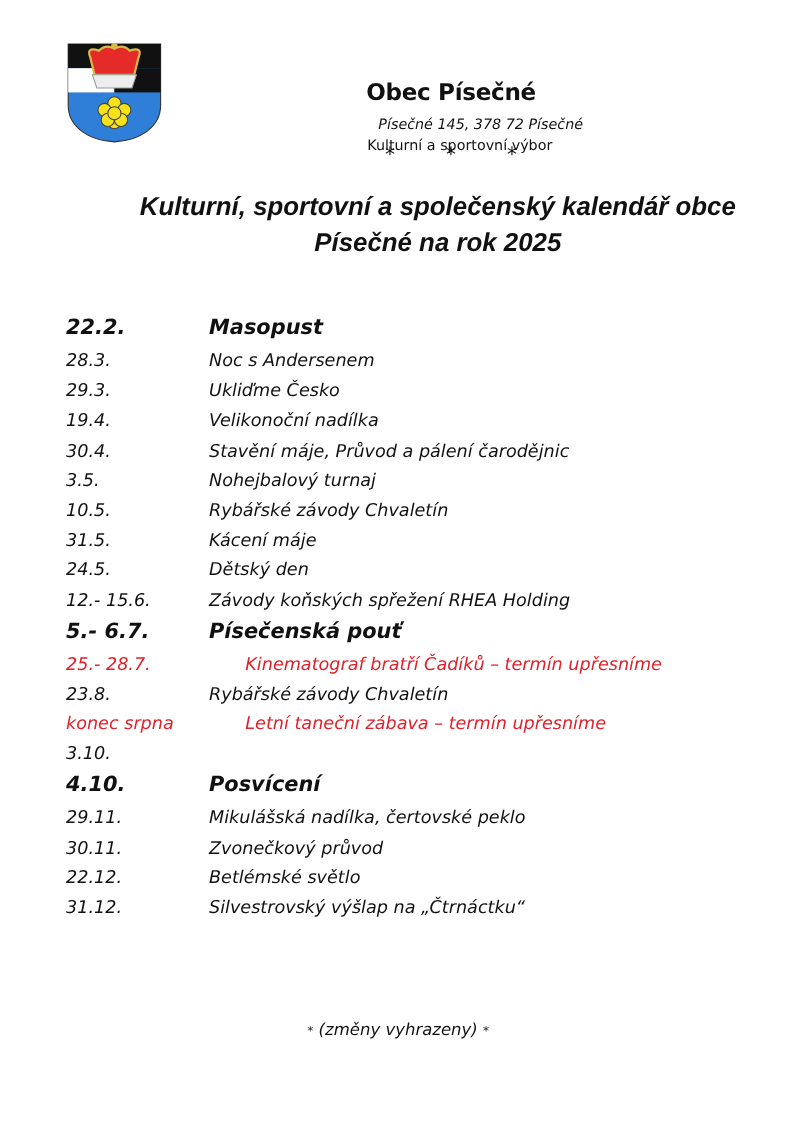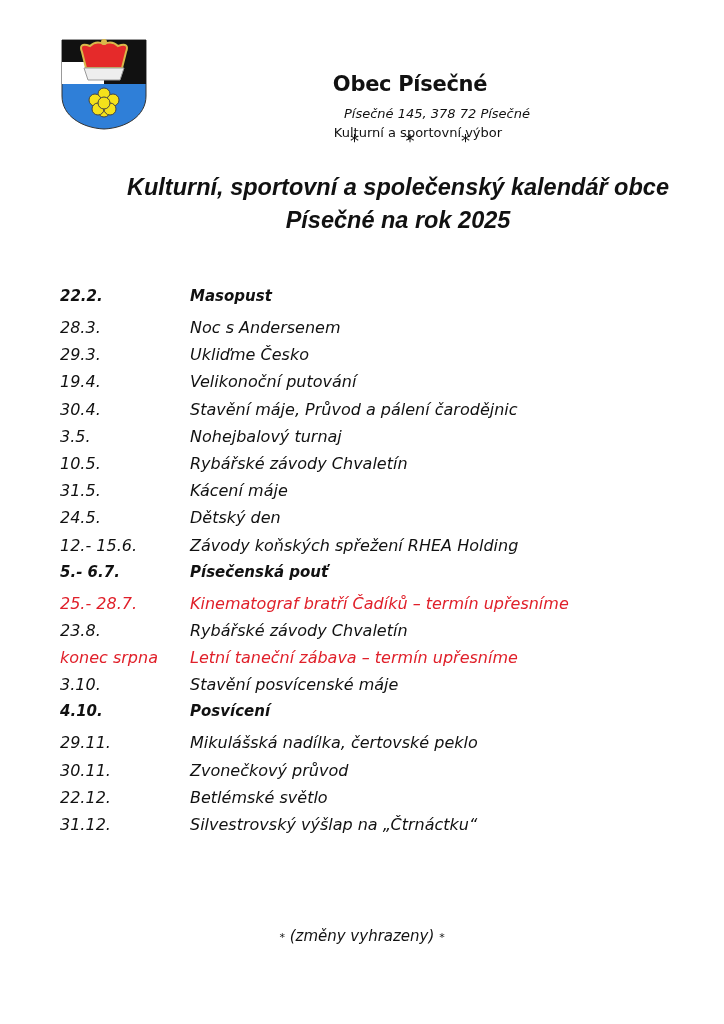--- a/index.html
+++ b/index.html
@@ -10,22 +10,22 @@
   .org { top: 36px; font-family: "DejaVu Sans", sans-serif; font-weight: bold; font-size: 21px; letter-spacing: -0.3px; }
   .addr { top: 70px; font-family: "DejaVu Sans", sans-serif; font-style: italic; font-size: 13px; text-align: right; }
   .dept { top: 89px; font-family: "DejaVu Sans", sans-serif; font-size: 13px; padding-left: 8px; }
   .stars { position: absolute; top: 130px; left: 350px; width: 120px; display: flex; justify-content: space-between; font-size: 18px; }
   .title { position: absolute; left: 0; width: 724px; text-align: center; font-family: "Liberation Sans", sans-serif;
            font-weight: bold; font-style: italic; font-size: 23.5px; line-height: 33px; top: 171px; margin-left: 36px; }
   .events { position: absolute; left: 60px; top: 287px; width: 620px; }
   .row { display: flex; align-items: baseline; height: 27.2px; font-family: "DejaVu Sans", sans-serif;
          font-style: italic; font-size: 16px; }
   .row .date { width: 130px; flex: 0 0 130px; }
-  .row.major { height: 31px; font-weight: bold; font-size: 15px; }
-  .row.red { color: #e0202a; }
+  .row.major { height: 31px; font-weight: bold; font-size: 19px; }
+  .row.red { color: #e0202a; gap: 33px; }
   .footer { position: absolute; top: 900px; left: 0; width: 724px; text-align: center; font-style: italic; font-size: 15px; margin-top: 27px; }
   .footer .ast { font-size: 11px; font-style: normal; }
 </style>
 </head>
 <body>
 
 <div class="crest">
   <svg width="88" height="92" viewBox="0 0 88 92">
     <path d="M2 2 H86 V58 C86 78 66 90 44 91 C22 90 2 78 2 58 Z" fill="#2f7fd8" stroke="#333" stroke-width="1"></path>
     <rect x="2" y="2" width="84" height="22" fill="#111"></rect>
@@ -69,21 +69,21 @@
     <div class="row">
       <span class="date">28.3.</span>
       <span class="name">Noc s Andersenem</span>
     </div>
     <div class="row">
       <span class="date">29.3.</span>
       <span class="name">Ukliďme Česko</span>
     </div>
     <div class="row">
       <span class="date">19.4.</span>
-      <span class="name">Velikonoční putování</span>
+      <span class="name">Velikonoční nadílka</span>
     </div>
     <div class="row">
       <span class="date">30.4.</span>
       <span class="name">Stavění máje, Průvod a pálení čarodějnic</span>
     </div>
     <div class="row">
       <span class="date">3.5.</span>
       <span class="name">Nohejbalový turnaj</span>
     </div>
     <div class="row">
@@ -113,21 +113,20 @@
     <div class="row">
       <span class="date">23.8.</span>
       <span class="name">Rybářské závody Chvaletín</span>
     </div>
     <div class="row red">
       <span class="date">konec srpna</span>
       <span class="name">Letní taneční zábava – termín upřesníme</span>
     </div>
     <div class="row">
       <span class="date">3.10.</span>
-      <span class="name">Stavění posvícenské máje</span>
     </div>
     <div class="row major">
       <span class="date">4.10.</span>
       <span class="name">Posvícení</span>
     </div>
     <div class="row">
       <span class="date">29.11.</span>
       <span class="name">Mikulášská nadílka, čertovské peklo</span>
     </div>
     <div class="row">

